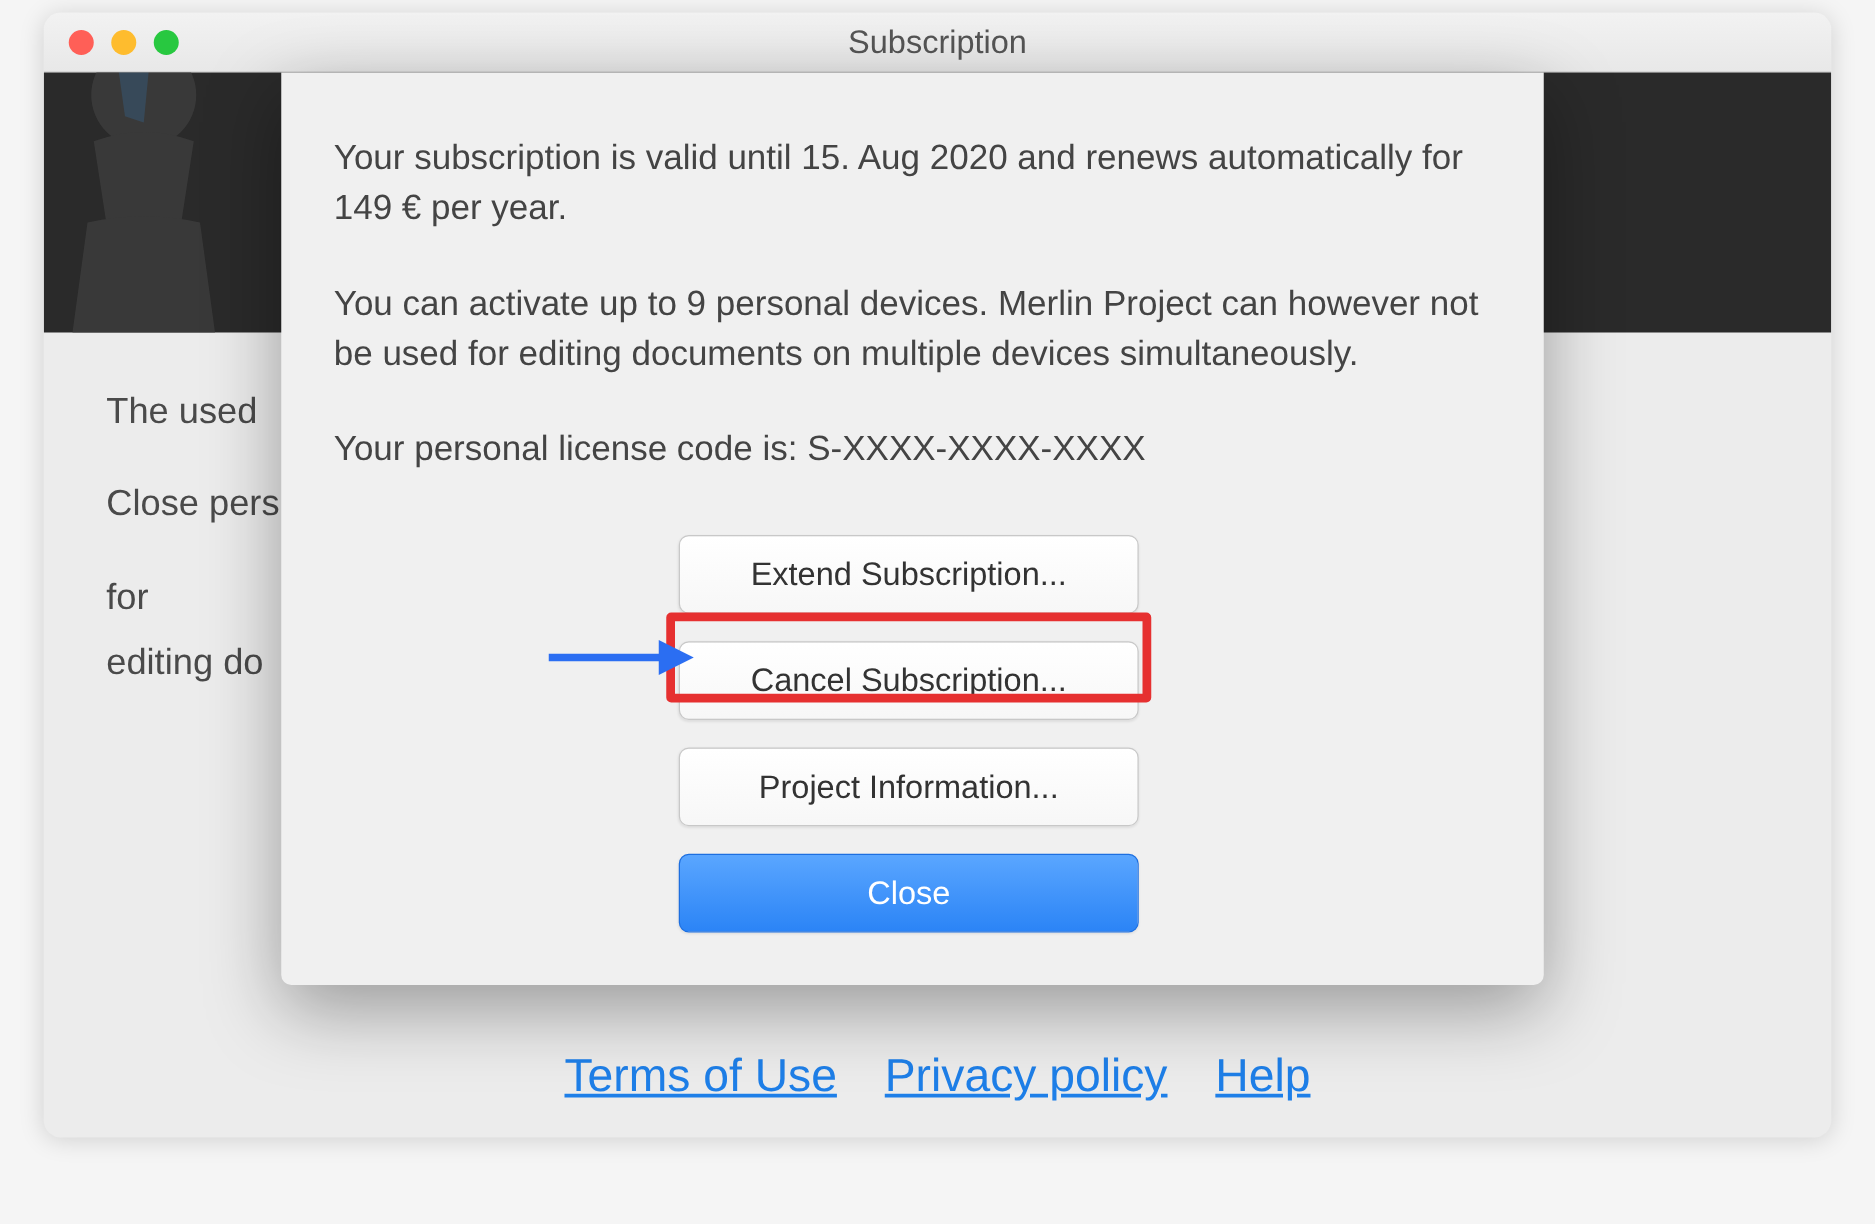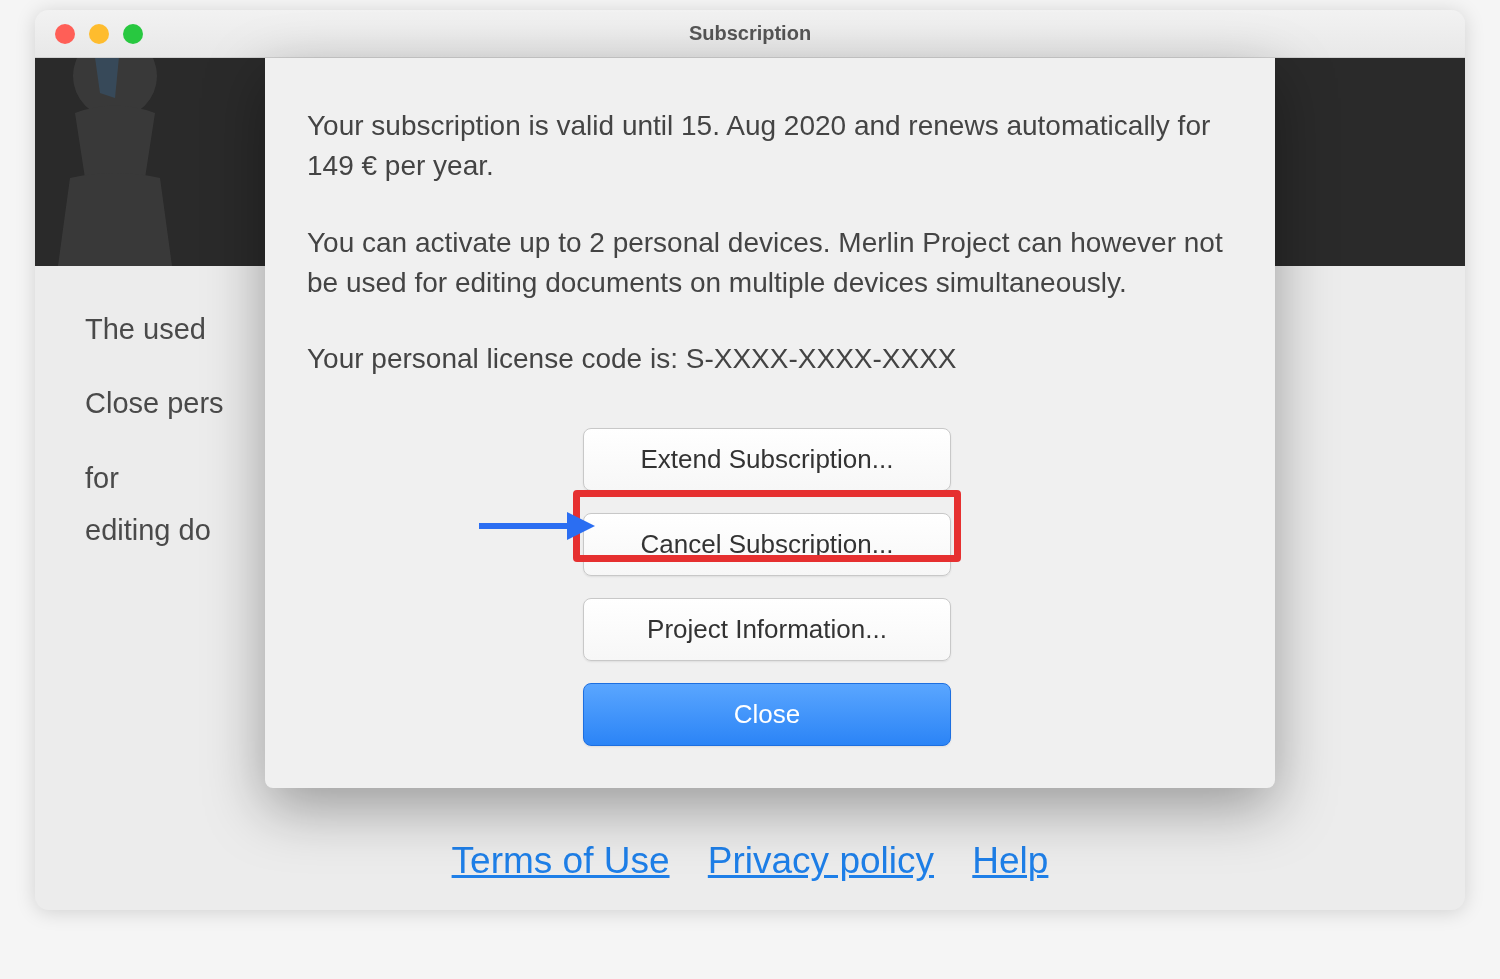--- a/index.html
+++ b/index.html
@@ -54,23 +54,23 @@
     
     .tl-close { background: #ff5f57; }
     .tl-min { background: #febc2e; }
     .tl-max { background: #28c840; }
     
     .window-title {
       position: absolute;
       left: 0;
       right: 0;
       text-align: center;
-      font-size: 20px;
+      font-size: 26px;
       color: #555;
-      font-weight: 700;
+      font-weight: 400;
     }
     
     .back-banner {
       height: 208px;
       background: #2a2a2a;
       position: relative;
       overflow: hidden;
     }
     
     .pawn-shape {
@@ -112,21 +112,20 @@
       position: absolute;
       top: 48px;
       left: 190px;
       width: 1010px;
       height: 730px;
       background: #f0f0f0;
       border-radius: 0 0 8px 8px;
       box-shadow: 0 20px 60px rgba(0,0,0,0.35);
       padding: 48px 48px 30px 42px;
       z-index: 10;
-      margin-left: 40px;
     }
     
     .modal-text {
       font-size: 28px;
       color: #444;
       line-height: 1.44;
     }
     
     .modal-text p { margin-bottom: 36px; }
     
@@ -220,21 +219,21 @@
 
   <div class="footer-links">
     <a href="#">Terms of Use</a>
     <a href="#">Privacy policy</a>
     <a href="#">Help</a>
   </div>
 
   <div class="modal-sheet">
     <div class="modal-text">
       <p>Your subscription is valid until 15. Aug 2020 and renews automatically for 149 € per year.</p>
-      <p>You can activate up to 2 personal devices. Merlin Project can however not be used for editing documents on multiple devices simultaneously.</p>
+      <p>You can activate up to 9 personal devices. Merlin Project can however not be used for editing documents on multiple devices simultaneously.</p>
       <p>Your personal license code is: S-XXXX-XXXX-XXXX</p>
     </div>
 
     <div class="button-stack">
       <button class="mac-button">Extend Subscription...</button>
       <button class="mac-button">Cancel Subscription...</button>
       <button class="mac-button">Project Information...</button>
       <button class="mac-button primary">Close</button>
 
       <div class="highlight-box"></div>

